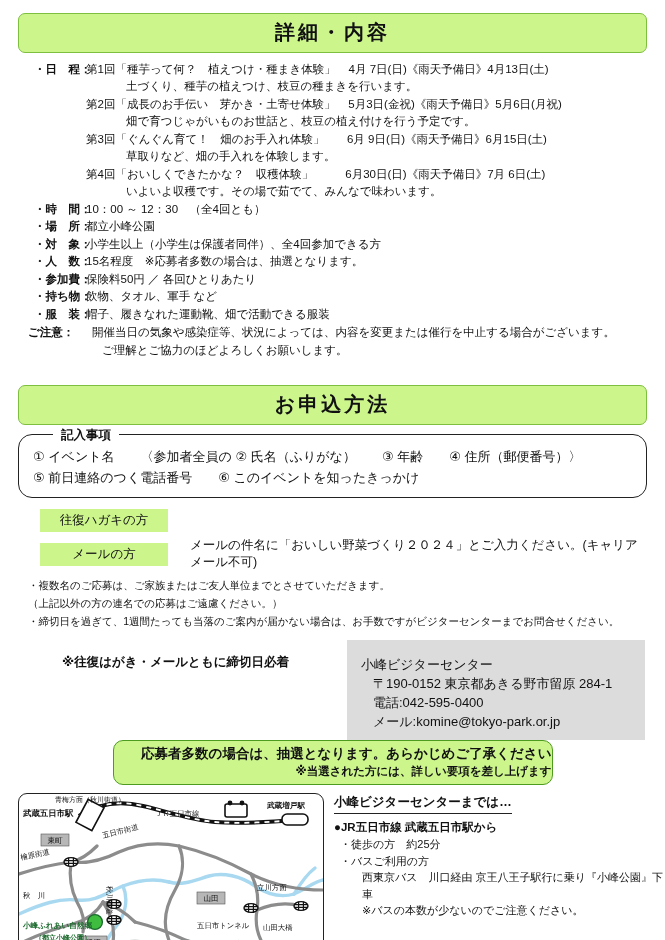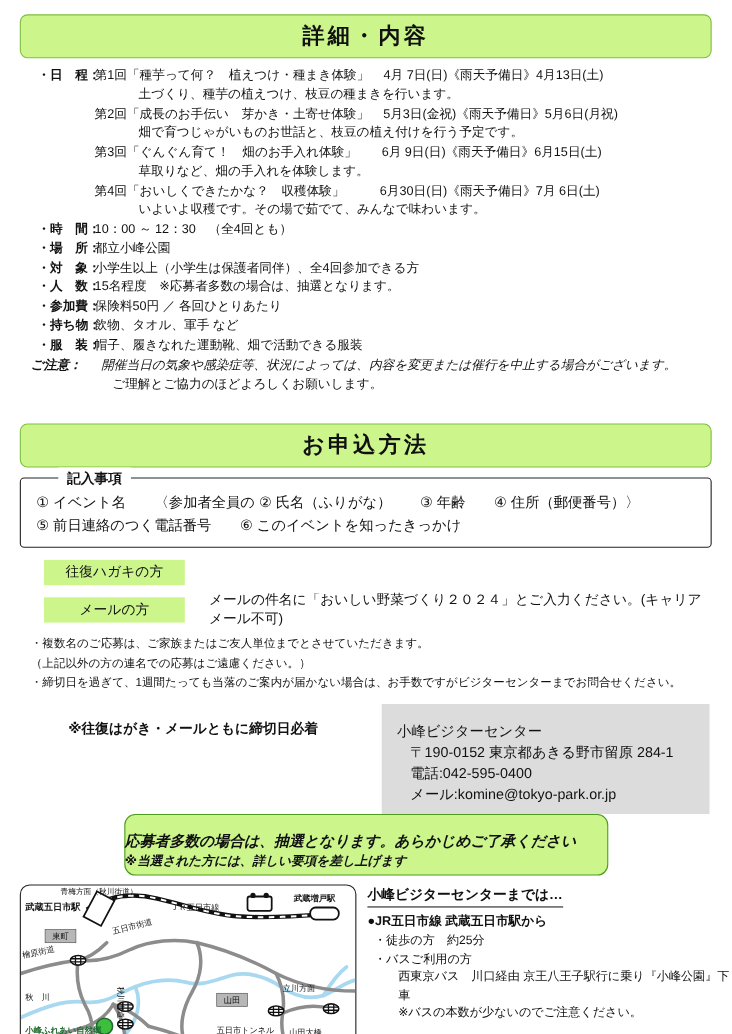--- a/index.html
+++ b/index.html
@@ -26,33 +26,33 @@
   #banner-detail { margin-top: 13px; }
   #banner-apply { margin-top: 0px; }
 
   
   .detail-block { margin-top: 8px; font-size: 11.5px; line-height: 1.52; }
   .drow { display: flex; align-items: flex-start; }
   .dlabel { width: 68px; flex: none; font-weight: bold; padding-left: 16px; white-space: nowrap; }
   .dval { flex: 1; }
   .sched { margin-left: 68px; font-size: 11.5px; line-height: 1.52; }
   .sched .sub { padding-left: 40px; }
-  .note-row { display: flex; align-items: flex-end; margin-top: 1px; font-style: italic; }
+  .note-row { display: flex; align-items: flex-end; margin-top: 1px; }
   .note-row .dlabel { font-weight: bold; padding-left: 10px; width: 74px; }
   .note-sub { margin-left: 84px; }
 
   
   .apply-wrap { margin-top: 26px; }
   .apply-lead { text-align: center; font-size: 11.5px; margin: 5px 0 0; }
   .red { color: #e8231b; }
 
   .fieldset {
     position: relative;
     border: 1.4px solid #222;
-    border-radius: 4px;
+    border-radius: 14px;
     margin-top: 9px;
     padding: 11px 14px 9px;
     font-size: 13px;
     line-height: 1.62;
   }
   .fieldset-legend {
     position: absolute; top: -10px; left: 34px;
     background: #fff; padding: 0 8px;
     font-size: 12.5px; font-weight: bold;
   }
@@ -88,23 +88,22 @@
   }
   .contact .ind { padding-left: 12px; }
 
   
   .lottery {
     margin: 4px auto 0;
     width: 440px;
     background: #ccf58c;
     border: 1.6px solid #4d9b1f;
     border-radius: 10px;
-    text-align: left;
-    padding: 15px 0 5px;
-    font-style: italic;
+    text-align: right;
+    padding: 4px 0 5px;
   }
   .lottery-main { font-size: 13.5px; font-weight: bold; }
   .lottery-sub { font-size: 11.5px; font-weight: bold; margin-top: 1px; }
 
   
   .bottom { position: relative; margin-top: 8px; height: 196px; }
   .map {
     position: absolute; left: 0; top: 0;
     width: 306px; height: 186px;
     border: 1.4px solid #222; border-radius: 9px;

